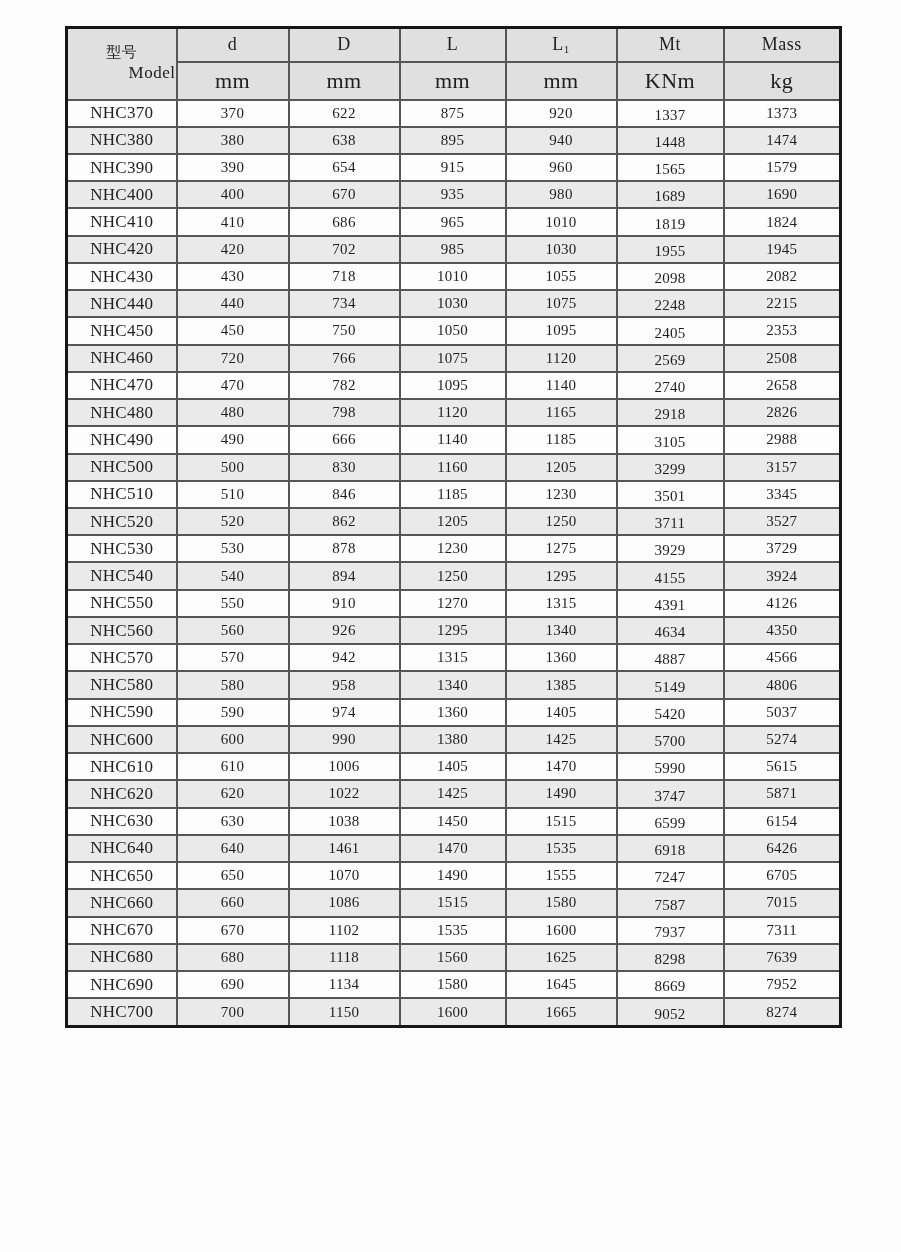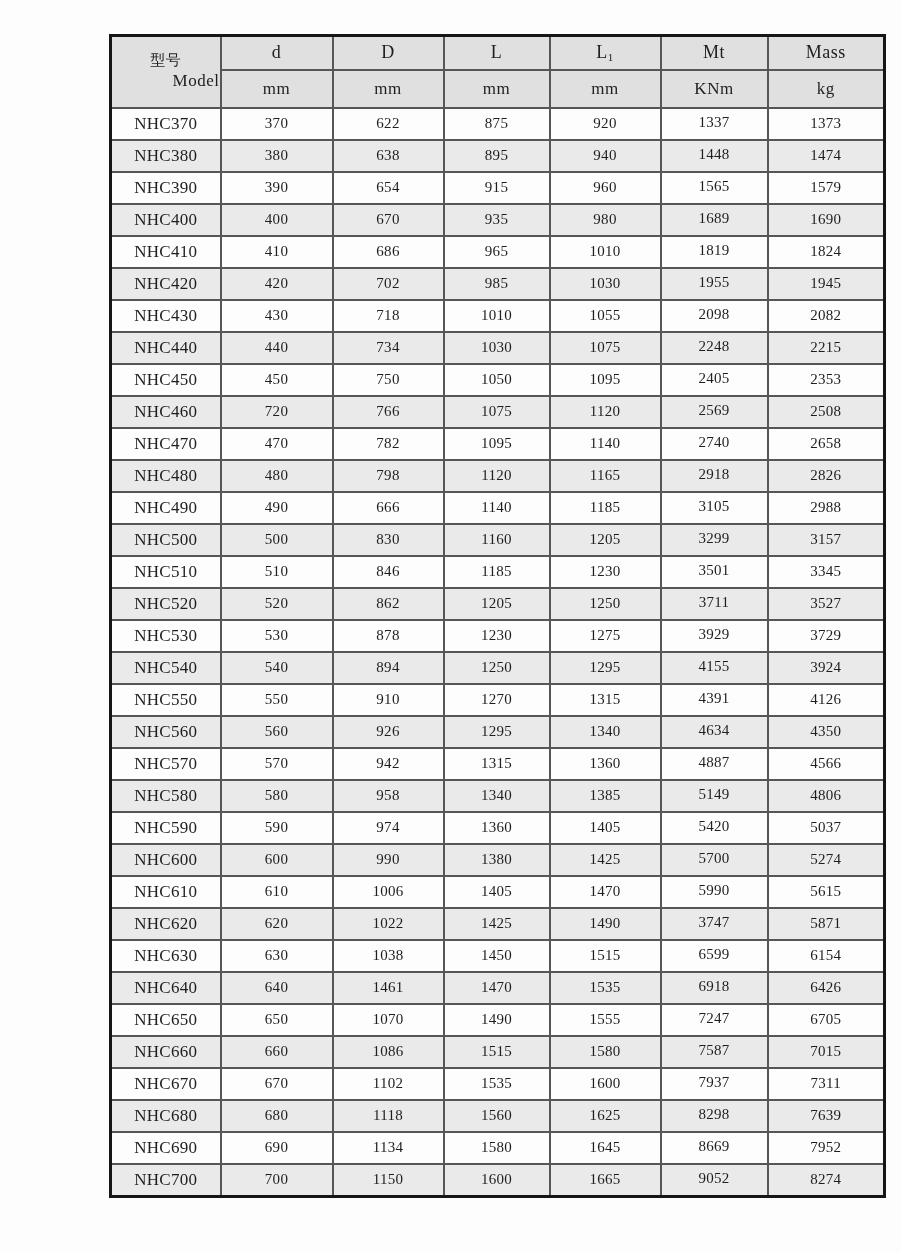--- a/index.html
+++ b/index.html
@@ -8,27 +8,26 @@
     position: relative;
     width: 901px;
     height: 1252px;
     background: #fdfdfd;
     font-family: "Liberation Serif", "DejaVu Serif", serif;
     overflow: hidden;
   }
   table.spec {
     position: absolute;
     left: 65px;
-    top: 34px;
+    top: 26px;
     width: 774px;
-    height: 1164px;
+    height: 1002px;
     border-collapse: collapse;
     table-layout: fixed;
     border: 3px solid #161616;
-    margin-left: 44px;
   }
   .spec th, .spec td {
     border: 2px solid #565656;
     text-align: center;
     vertical-align: middle;
     padding: 0;
     color: #1e1e1e;
     overflow: hidden;
   }
   .spec thead tr.h1 { height: 34px; }
@@ -36,31 +35,31 @@
   .spec th {
     background: #e0e0e0;
     font-weight: normal;
     font-size: 18px;
     letter-spacing: 0.5px;
   }
   .spec th.model-th { font-size: 16px; line-height: 1.35; }
   .spec th.model-th .cn { display: block; font-size: 15px; }
   .spec th.model-th .en { display: block; font-size: 17px; text-align: right; }
   .spec th sub { font-size: 11px; vertical-align: -3px; }
-  .spec th.unit { font-size: 17px; }
+  .spec th.unit { font-size: 22px; }
   .spec td {
     background: #fdfdfd;
     font-size: 15px;
     letter-spacing: 0.3px;
   }
   .spec tr.stripe td { background: #eaeaea; }
   .spec td.model { font-size: 17px; }
   .spec td.mt {
     vertical-align: bottom;
-    padding-bottom: 8px;
+    padding-bottom: 2px;
   }
 </style>
 </head>
 <body>
 
 <div class="page">
   <table class="spec">
     <colgroup>
       <col style="width:110px">
       <col style="width:112px">

